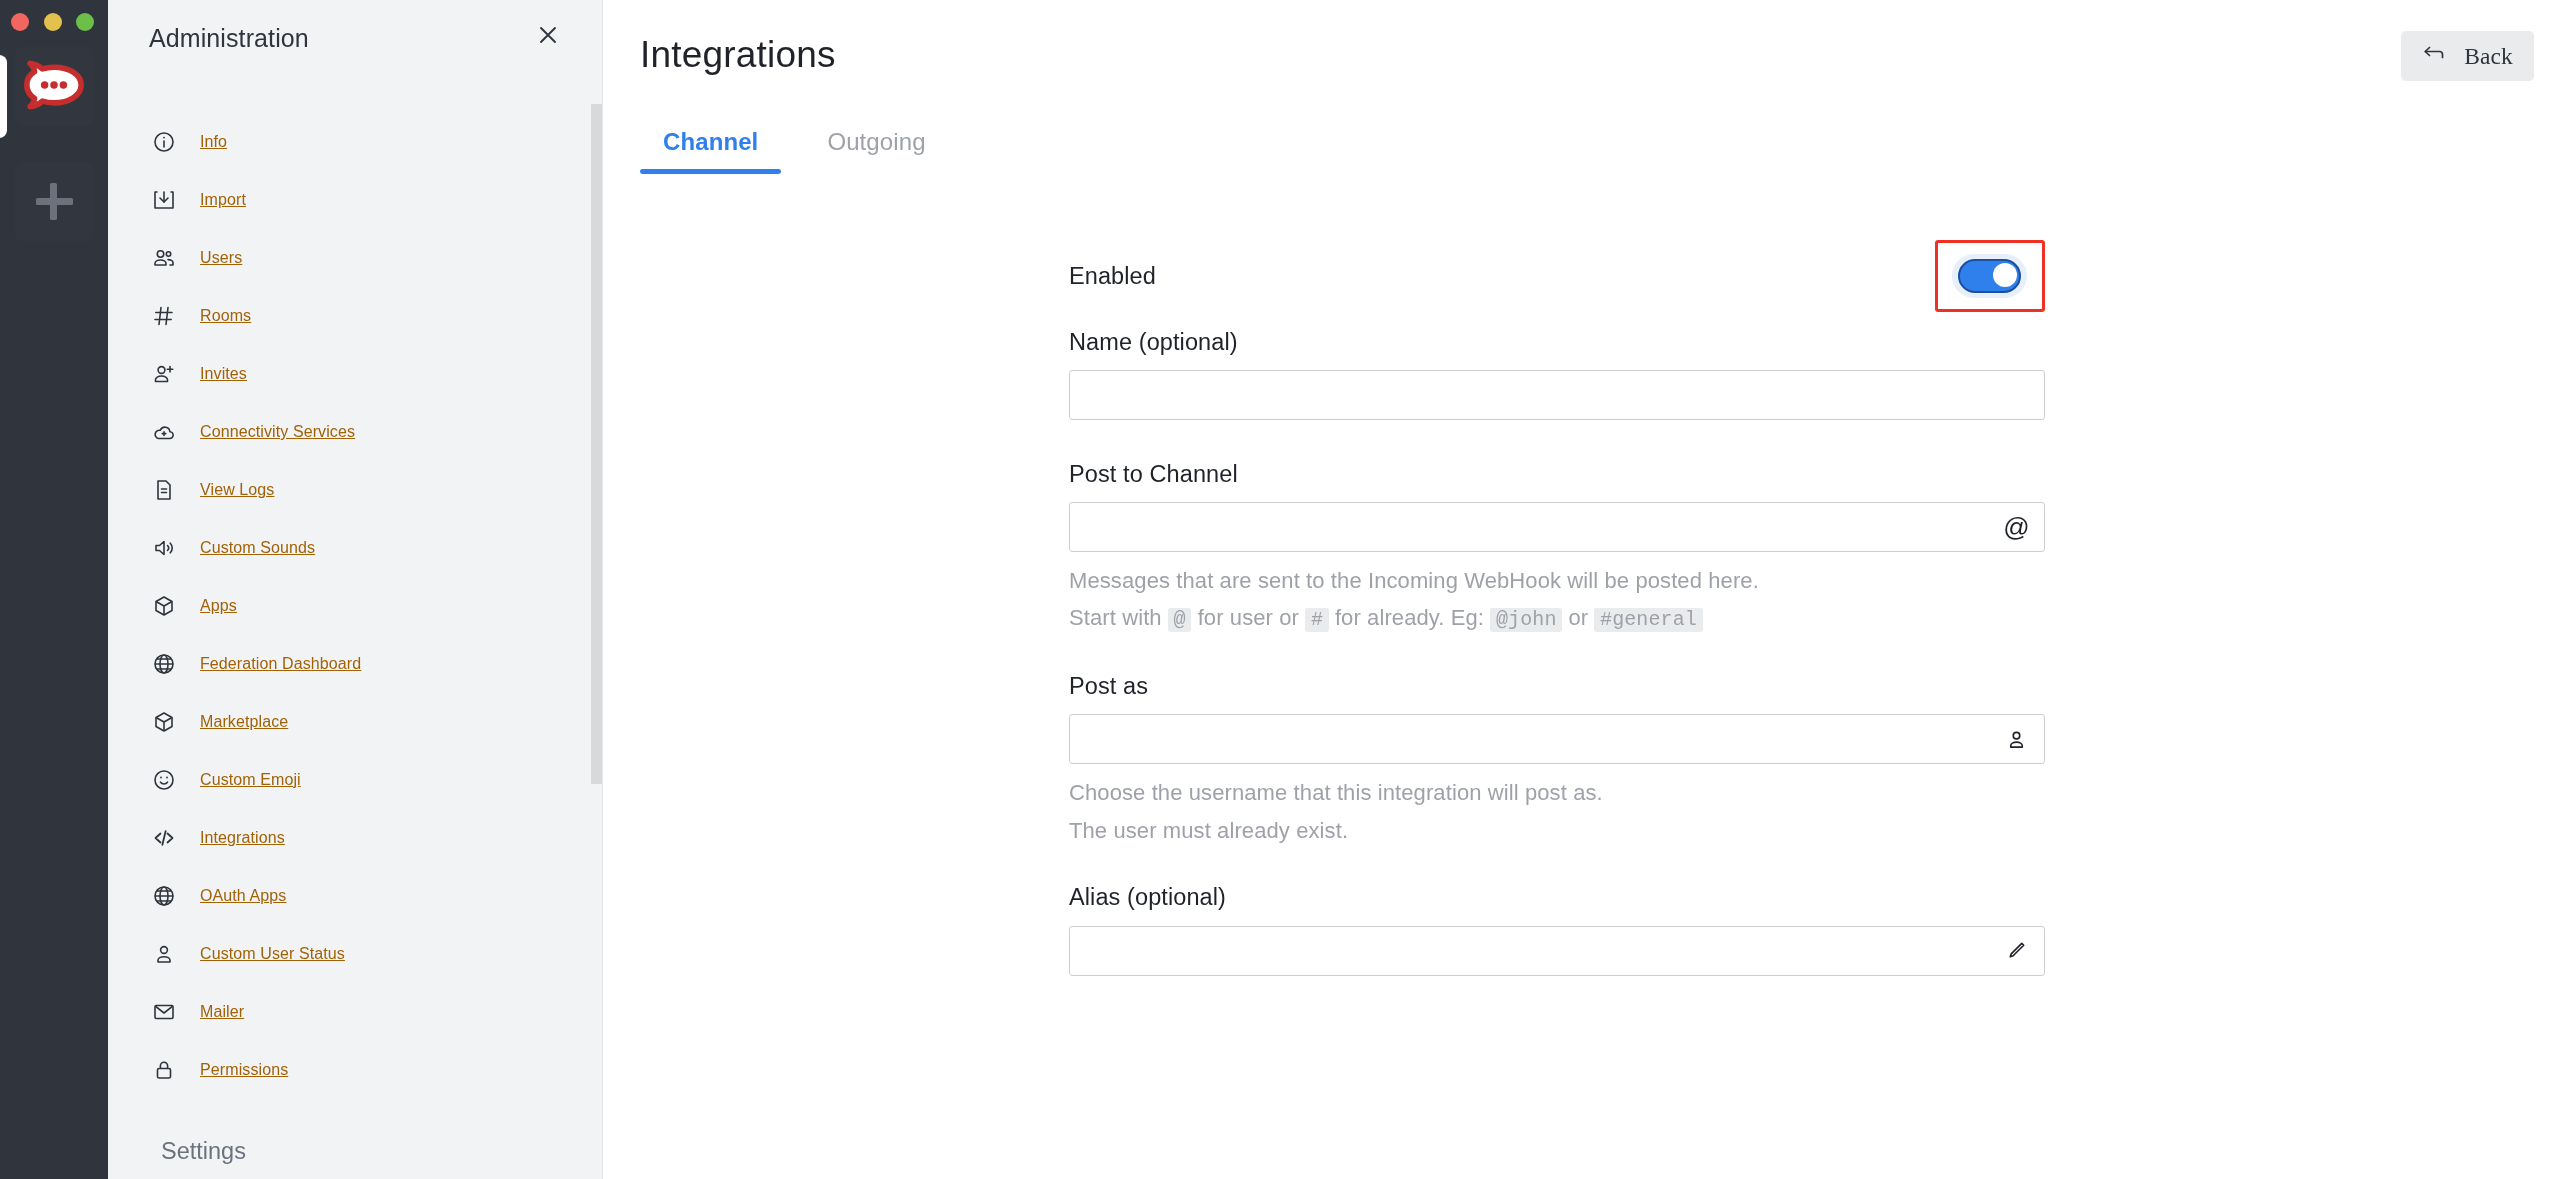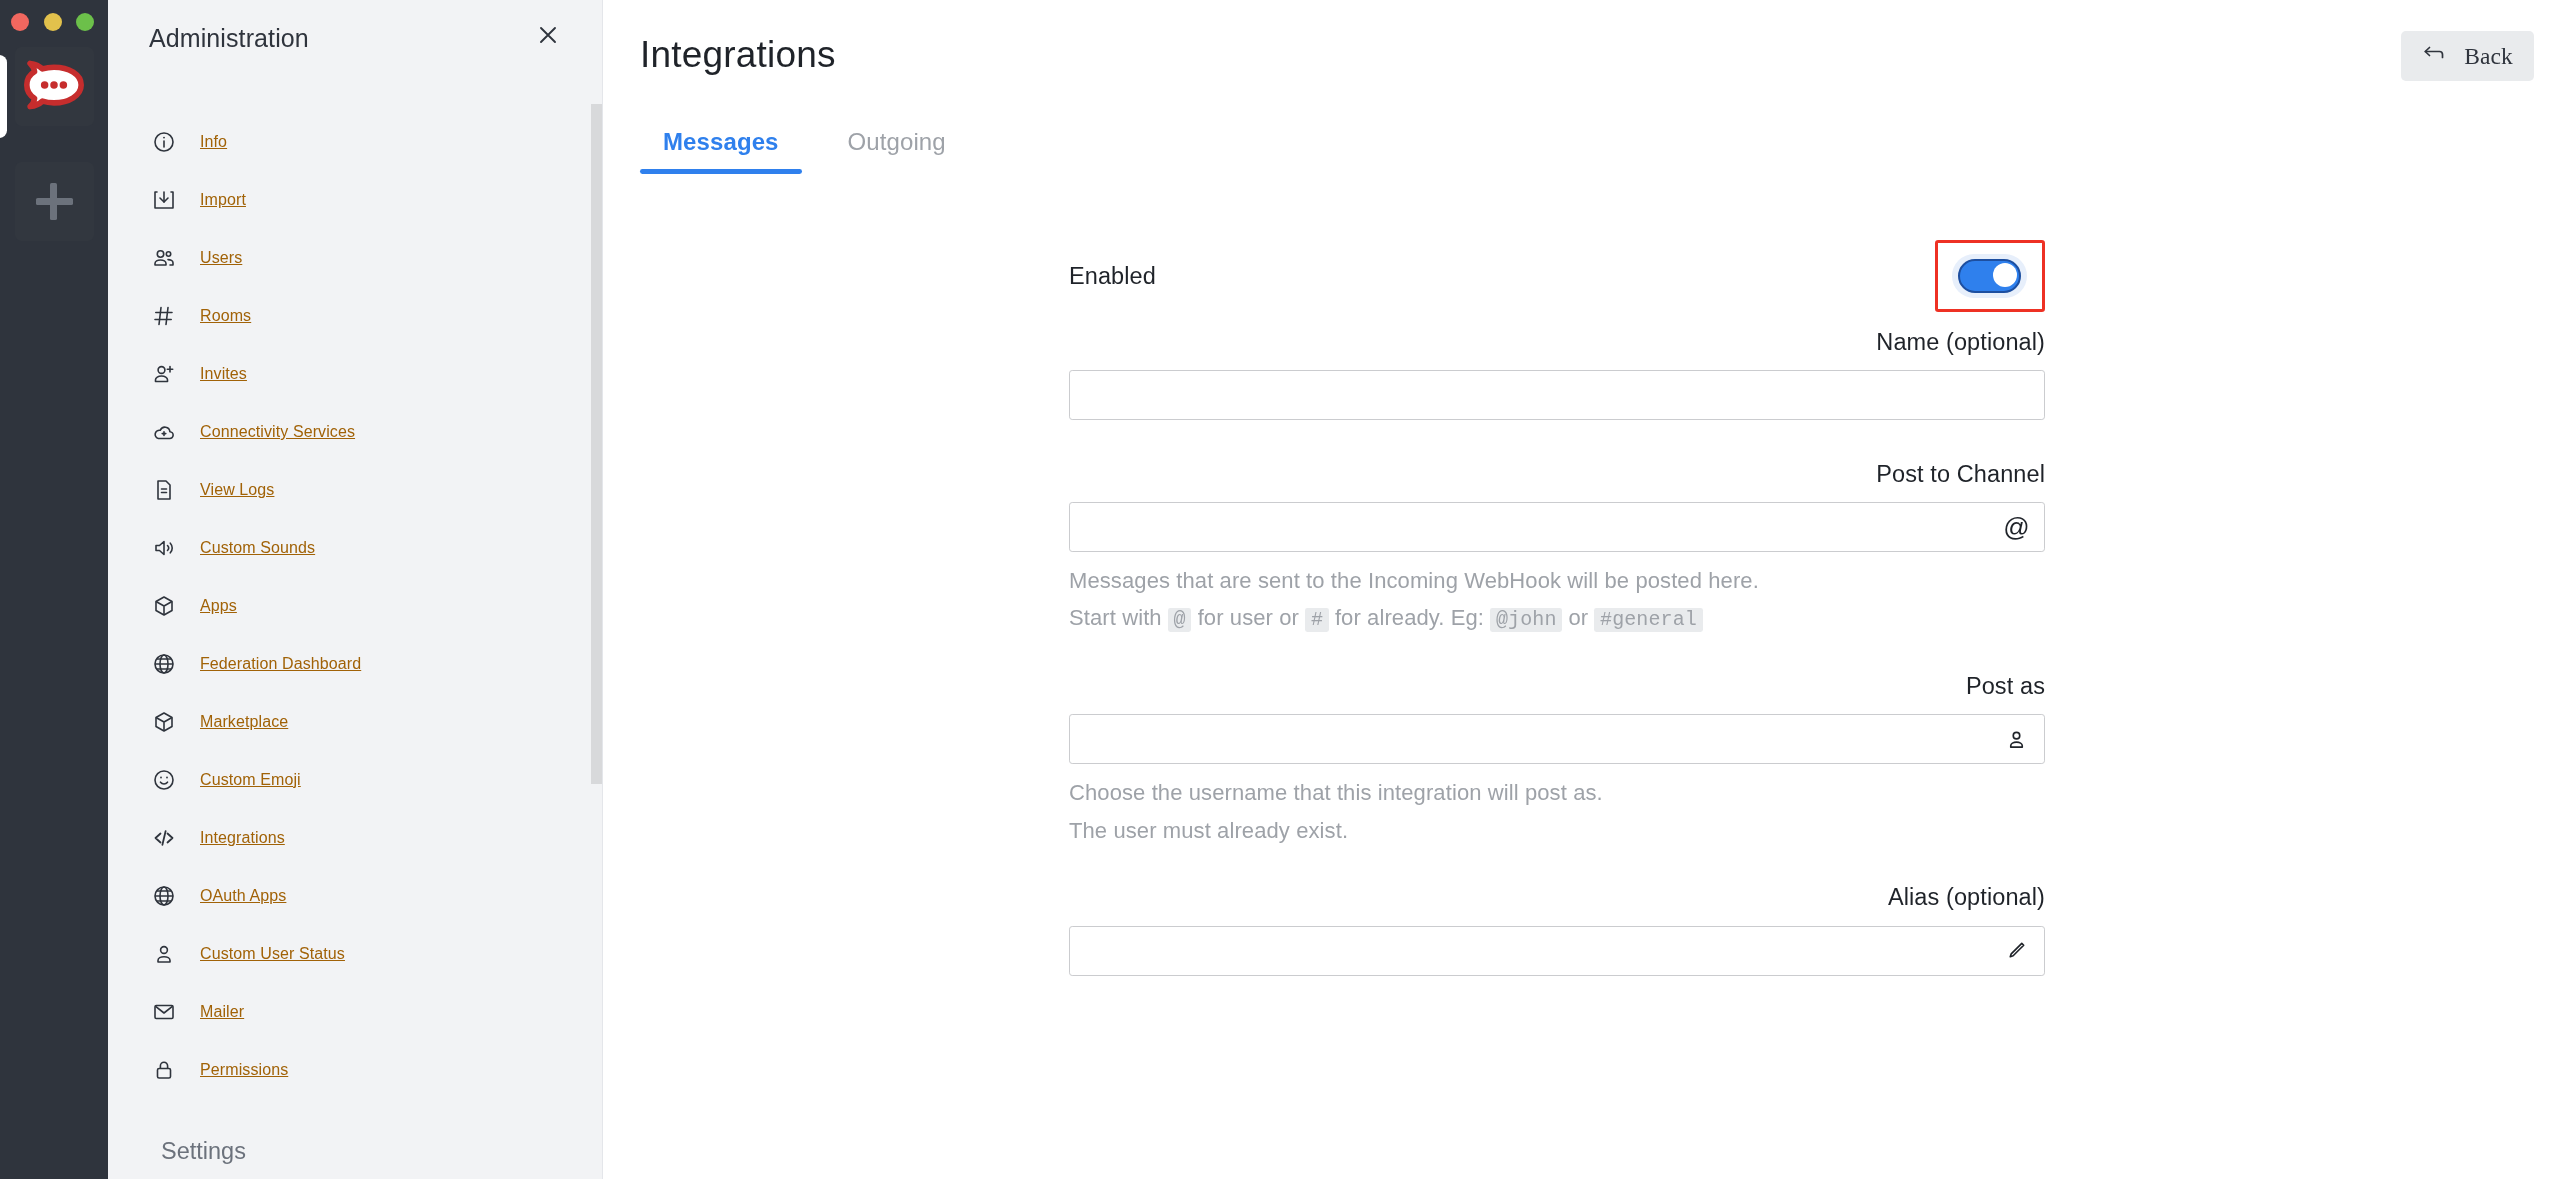--- a/index.html
+++ b/index.html
@@ -208,21 +208,21 @@
   }
   .toggle .knob {
     position: absolute;
     top: 2.4px; right: 2.4px;
     width: 24px; height: 24px;
     border-radius: 50%;
     background: #ffffff;
   }
 
   .field-block { margin-bottom: 6.5px; }
-  .field-block .field-label { display: block; margin-bottom: 14.6px; text-align: right; }
+  .field-block .field-label { display: block; margin-bottom: 14.6px; }
   .input-wrap {
     position: relative;
     width: 976px; height: 50px;
     border: 1.6px solid #cbcccf;
     border-radius: 3.2px;
     background: #ffffff;
   }
   .input-wrap input {
     width: 100%; height: 100%;
     border: none; outline: none; background: transparent;
@@ -493,21 +493,21 @@
         <svg width="24" height="24" viewBox="0 0 24 24" fill="none" stroke="currentColor" stroke-width="1.7" stroke-linecap="round" stroke-linejoin="round">
           <path d="M3.5 10.5h14a3 3 0 0 1 3 3v3"></path>
             <path d="M7.5 6.5 3.2 10.5 7.5 14.5"></path>
         </svg>
       </span>
       <span>Back</span>
     </button>
 
     <div class="tabs">
       <div class="tab active">
-        <span>Messages</span>
+        <span>Channel</span>
       </div>
       <div class="tab">
         <span>Outgoing</span>
       </div>
     </div>
 
     <div class="form">
 
       <div class="row-enabled">
         <span class="field-label">Enabled</span>

